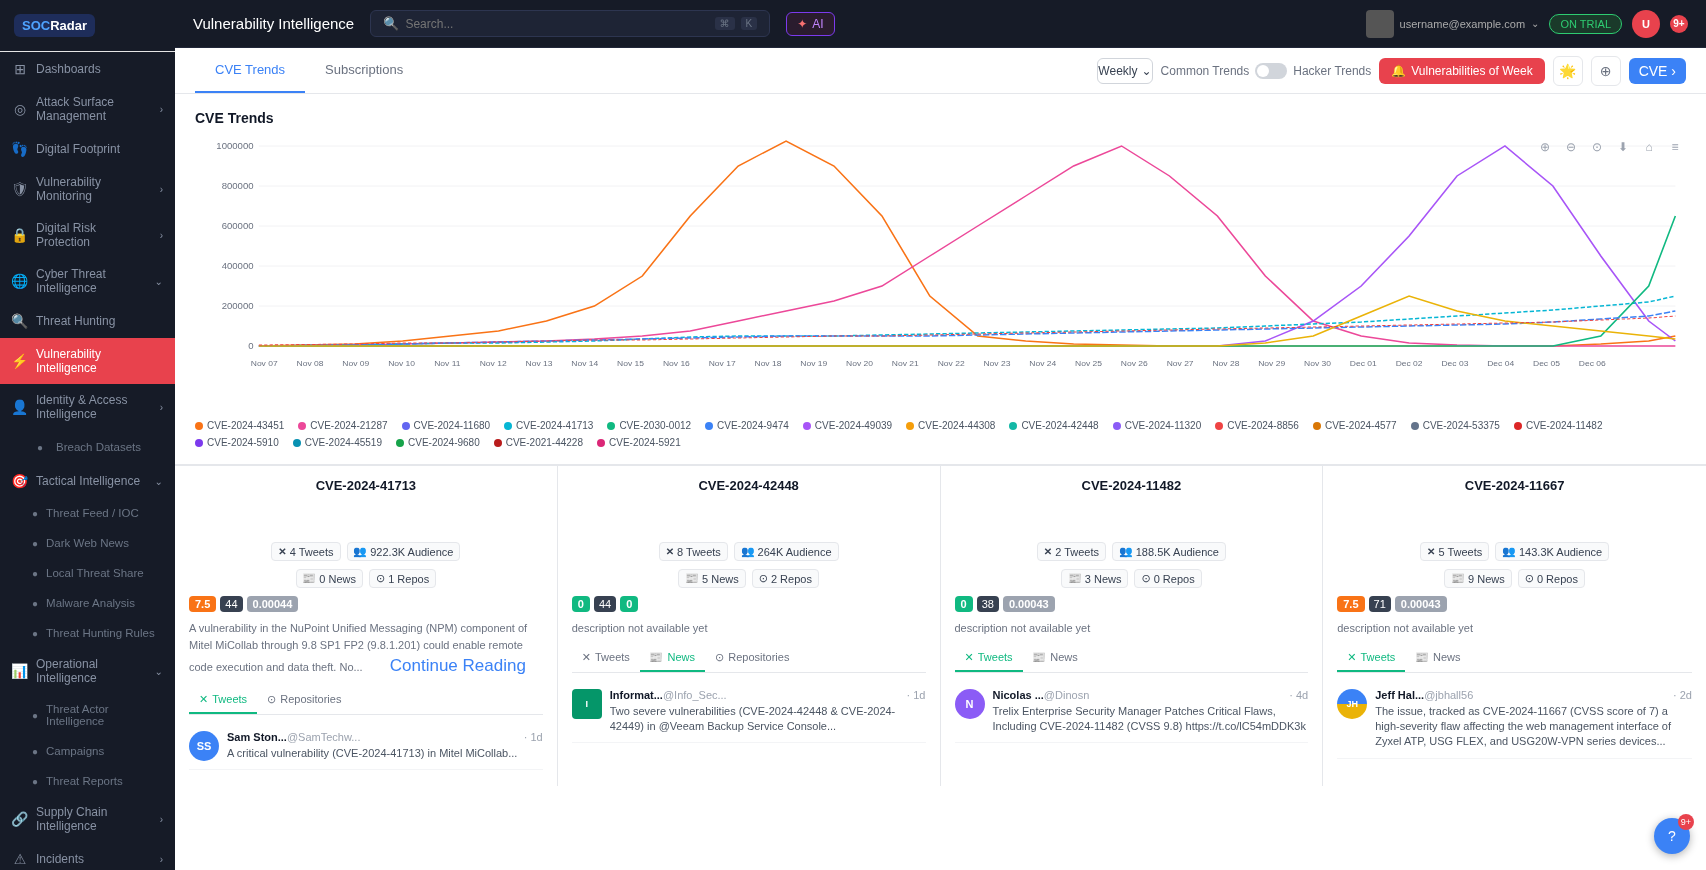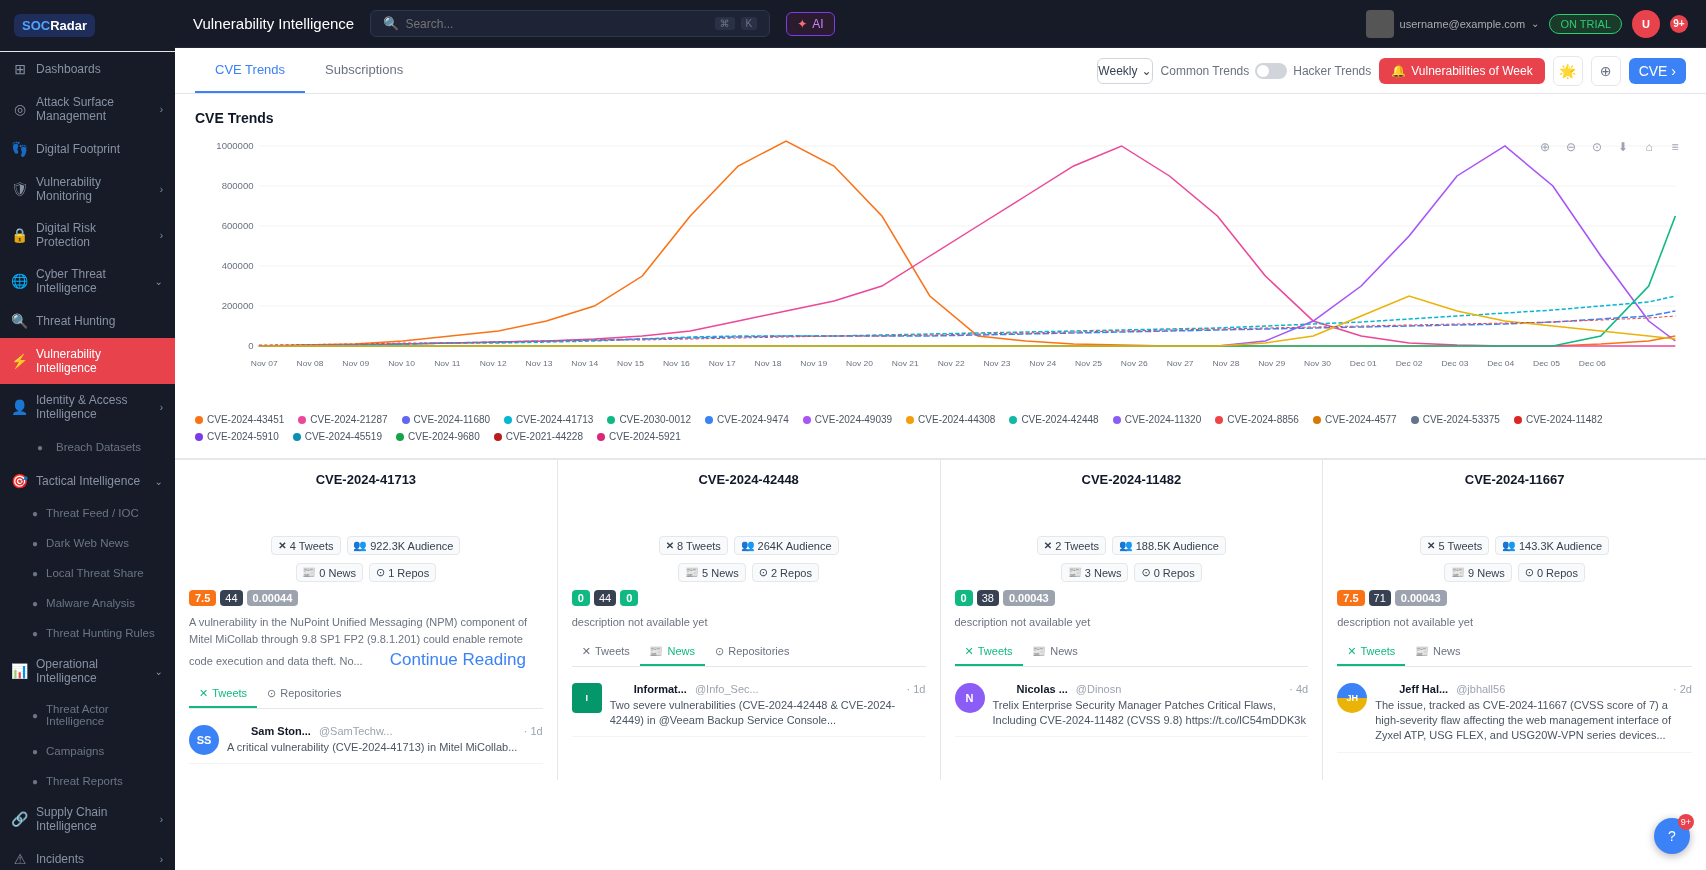--- a/index.html
+++ b/index.html
@@ -52,21 +52,21 @@
     .cve-btn { background: #3b82f6; color: #fff; border: none; border-radius: 6px; padding: 5px 10px; font-size: 14px; cursor: pointer; }
 
     
     .chart-section { padding: 16px 20px; background: #fff; border-bottom: 1px solid #e5e7eb; }
     .chart-title { font-size: 14px; font-weight: 600; color: #111827; margin-bottom: 10px; }
     .chart-container { position: relative; height: 260px; }
     .chart-controls { position: absolute; top: 0; right: 0; display: flex; gap: 4px; }
     .chart-ctrl-btn { width: 22px; height: 22px; display: flex; align-items: center; justify-content: center; color: #9ca3af; cursor: pointer; font-size: 12px; }
 
     
-    .chart-legend { display: flex; flex-wrap: wrap; gap: 6px 14px; margin-top: 18px; }
+    .chart-legend { display: flex; flex-wrap: wrap; gap: 6px 14px; margin-top: 24px; }
     .legend-item { display: flex; align-items: center; gap: 4px; font-size: 10px; color: #4b5563; }
     .legend-dot { width: 8px; height: 8px; border-radius: 50%; flex-shrink: 0; }
 
     
     .cve-cards { display: grid; grid-template-columns: repeat(4, 1fr); gap: 0; background: #f3f4f6; border-top: 1px solid #e5e7eb; }
     .cve-card { background: #fff; border-right: 1px solid #e5e7eb; padding: 12px 14px; display: flex; flex-direction: column; gap: 8px; min-height: 320px; }
     .cve-card:last-child { border-right: none; }
     .cve-card-title { font-size: 13px; font-weight: 700; color: #111827; text-align: center; }
     .cve-card-header { display: flex; justify-content: center; align-items: center; }
     .stats-row { display: flex; gap: 6px; flex-wrap: wrap; justify-content: center; }
@@ -77,21 +77,21 @@
     .score-green { background: #10b981; }
     .score-num { background: #374151; color: #fff; border-radius: 4px; padding: 2px 5px; font-size: 11px; }
     .cve-desc { font-size: 11px; color: #6b7280; line-height: 1.5; }
     .continue-reading { color: #3b82f6; font-size: 17px; cursor: pointer; margin-left: 24px; }
     .card-tabs { display: flex; border-bottom: 1px solid #e5e7eb; gap: 0; }
     .card-tab { padding: 6px 10px; font-size: 11px; color: #6b7280; cursor: pointer; display: flex; align-items: center; gap: 4px; border-bottom: 2px solid transparent; white-space: nowrap; }
     .card-tab.active { color: #10b981; border-bottom: 2px solid #10b981; }
     .tweet-item { display: flex; gap: 8px; padding: 8px 0; border-bottom: 1px solid #f3f4f6; }
     .tweet-avatar { width: 30px; height: 30px; border-radius: 50%; overflow: hidden; flex-shrink: 0; display: flex; align-items: center; justify-content: center; font-size: 11px; font-weight: 700; }
     .tweet-content { flex: 1; }
-    .tweet-header { display: flex; align-items: center; gap: 8px; font-size: 11px; margin-left: 24px; }
+    .tweet-header { display: flex; align-items: center; gap: 0; font-size: 11px; }
     .tweet-name { font-weight: 600; color: #111827; }
     .tweet-handle { color: #9ca3af; }
     .tweet-time { color: #9ca3af; margin-left: auto; }
     .tweet-text { font-size: 11px; color: #4b5563; margin-top: 3px; line-height: 1.4; }
 
     
     .av-blue { background: #3b82f6; color: #fff; }
     .av-green { background: #10b981; color: #fff; }
     .av-purple { background: #8b5cf6; color: #fff; }
 

